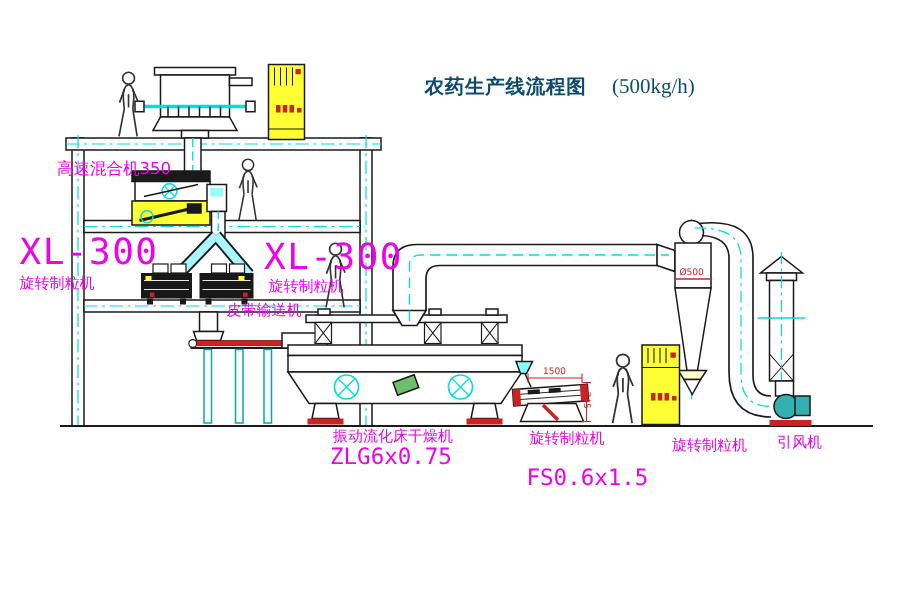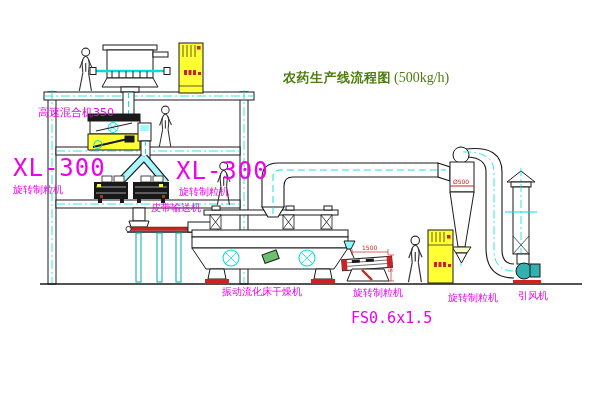--- a/index.html
+++ b/index.html
@@ -5,22 +5,22 @@
   html,body{margin:0;padding:0;background:#fff;}
   .stage{position:relative;width:600px;height:403px;background:#ffffff;overflow:hidden;
          font-family:"DejaVu Sans",sans-serif;}
   .stage svg{position:absolute;left:0;top:0;}
   .lbl{position:absolute;color:#ee00ee;white-space:nowrap;line-height:1;
        font-family:"DejaVu Sans",sans-serif;}
   .lbl.small{font-size:10px;letter-spacing:0px;}
   .lbl.med{font-size:11px;}
   .lbl.model{font-size:24px;font-family:"DejaVu Sans Mono",monospace;letter-spacing:1px;}
   .lbl.code{font-size:15px;font-family:"DejaVu Sans Mono",monospace;}
-  .titlebar{position:absolute;left:283px;top:49px;color:#4d7c0f;white-space:nowrap;
-            display:flex;align-items:baseline;gap:3px;margin-top:20px;}
+  .titlebar{position:absolute;left:283px;top:49px;color:#0c4a6e;white-space:nowrap;
+            display:flex;align-items:baseline;gap:17px;}
   .titlebar .cn{font-size:13px;font-weight:bold;letter-spacing:0.5px;}
   .titlebar .cap{font-size:14px;font-weight:400;font-family:Liberation Serif, serif;}
   .dim{position:absolute;color:#cc2222;font-size:6px;line-height:1;white-space:nowrap;}
   .dim.vert{transform:rotate(90deg);transform-origin:left top;}
 </style>
 </head>
 <body>
 
 <div class="stage">
 
@@ -266,20 +266,21 @@
     <span class="cap">(500kg/h)</span>
   </div>
 
   <div class="lbl med" style="left:38px;top:107px">高速混合机350</div>
   <div class="lbl model" style="left:13px;top:156px">XL-300</div>
   <div class="lbl small" style="left:13px;top:185px">旋转制粒机</div>
   <div class="lbl model" style="left:176px;top:159px">XL-300</div>
   <div class="lbl small" style="left:179px;top:187px">旋转制粒机</div>
   <div class="lbl small" style="left:151px;top:203px">皮带输送机</div>
   <div class="lbl small" style="left:222px;top:287px">振动流化床干燥机</div>
+  <div class="lbl code" style="left:220px;top:297px">ZLG6x0.75</div>
   <div class="lbl small" style="left:353px;top:288px">旋转制粒机</div>
   <div class="lbl code" style="left:351px;top:311px">FS0.6x1.5</div>
   <div class="lbl small" style="left:448px;top:293px">旋转制粒机</div>
   <div class="lbl small" style="left:518px;top:291px">引风机</div>
 
   <div class="dim" style="left:453px;top:179px">Ø500</div>
   <div class="dim" style="left:362px;top:245px">1500</div>
   <div class="dim vert" style="left:393px;top:261px">745</div>
 </div>
 

